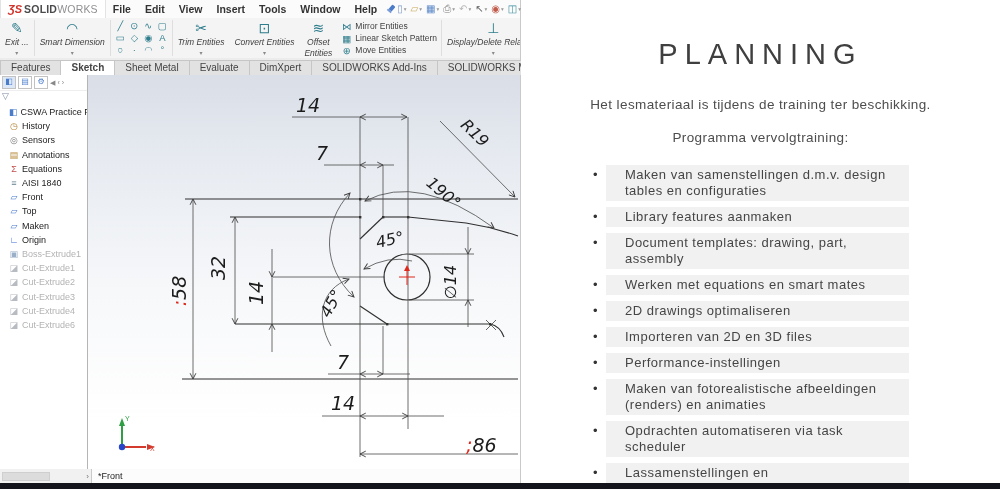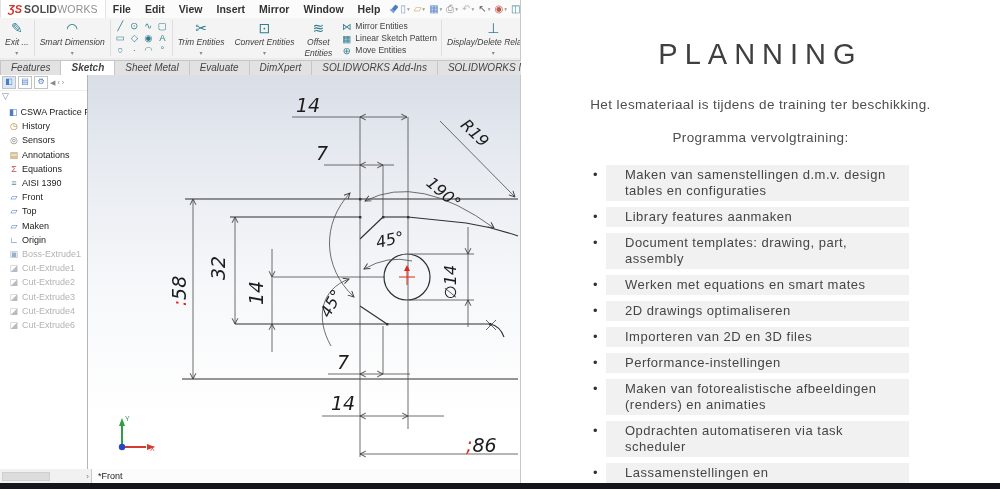--- a/index.html
+++ b/index.html
@@ -37,21 +37,21 @@
   .egrid{display:grid;grid-template-columns:repeat(4,13px);grid-auto-rows:12px;column-gap:1px;align-content:start;
          padding:2px 3px 0;font-size:9.5px;color:#2e7d8c;}
   .egrid .cell{text-align:center;line-height:12px;}
   .stack{display:flex;flex-direction:column;justify-content:center;gap:1px;padding:0 4px;}
   .srow{display:flex;align-items:center;gap:3px;white-space:nowrap;}
   .srow .si{color:#2e7d8c;font-size:9.5px;width:11px;text-align:center;}
 
   
   .tabbar{position:absolute;left:0;top:58px;width:520px;height:17px;background:#ececec;border-bottom:1px solid #c6c6c6;
           display:flex;align-items:flex-end;font-size:10px;color:#444;}
-  .tab{padding:1px 10px 2px;border:1px solid #c6c6c6;border-bottom:none;background:#e2e2e2;margin-right:-1px;white-space:nowrap;font-style:italic;}
+  .tab{padding:1px 10px 2px;border:1px solid #c6c6c6;border-bottom:none;background:#e2e2e2;margin-right:-1px;white-space:nowrap;}
   .tab.active{background:#fff;font-weight:bold;margin-top:40px;}
   .hud{margin-left:auto;display:flex;align-items:center;gap:5px;padding-right:8px;padding-bottom:2px;color:#6a7a85;font-size:10px;}
 
   
   .main{position:absolute;left:0;top:75px;width:520px;height:394px;display:flex;}
   .tree{width:87px;background:#fff;border-right:1px solid #b5b5b5;font-size:9px;color:#222;overflow:hidden;}
   .tree-hdr{display:flex;align-items:center;gap:2px;padding:1px 2px;border-bottom:1px solid #eee;}
   .thi{width:12px;height:11px;border:1px solid #c2c2c2;font-size:8px;line-height:10px;text-align:center;color:#4a7cc9;background:#fff;}
   .thi.on{background:#dce8f8;}
   .tarr{color:#888;font-size:7px;}
@@ -107,21 +107,21 @@
         <span class="mark">ƷS</span>
         <span class="bold">SOLID</span>
           <span class="light">WORKS</span>
       </div>
       <div class="menus">
 
       <span class="menu-item">File</span>
           <span class="menu-item">Edit</span>
           <span class="menu-item">View</span>
           <span class="menu-item">Insert</span>
-          <span class="menu-item">Mirror</span>
+          <span class="menu-item">Tools</span>
           <span class="menu-item">Window</span>
           <span class="menu-item">Help</span>
         </div>
       <div class="pin"></div>
       <div class="quickbar">
 
           <span class="qi">
             <span class="g" style="color: rgb(122, 155, 201);">▯</span>
             <span class="cv">▾</span>
           </span>
@@ -296,21 +296,21 @@
               <span>Annotations</span>
             </div>
 
             <div class="tree-item">
               <span class="fi fi-equations"></span>
               <span>Equations</span>
             </div>
 
             <div class="tree-item">
               <span class="fi fi-material"></span>
-              <span>AISI 1390</span>
+              <span>AISI 1840</span>
             </div>
 
             <div class="tree-item">
               <span class="fi fi-plane"></span>
               <span>Front</span>
             </div>
 
             <div class="tree-item">
               <span class="fi fi-plane"></span>
               <span>Top</span>

